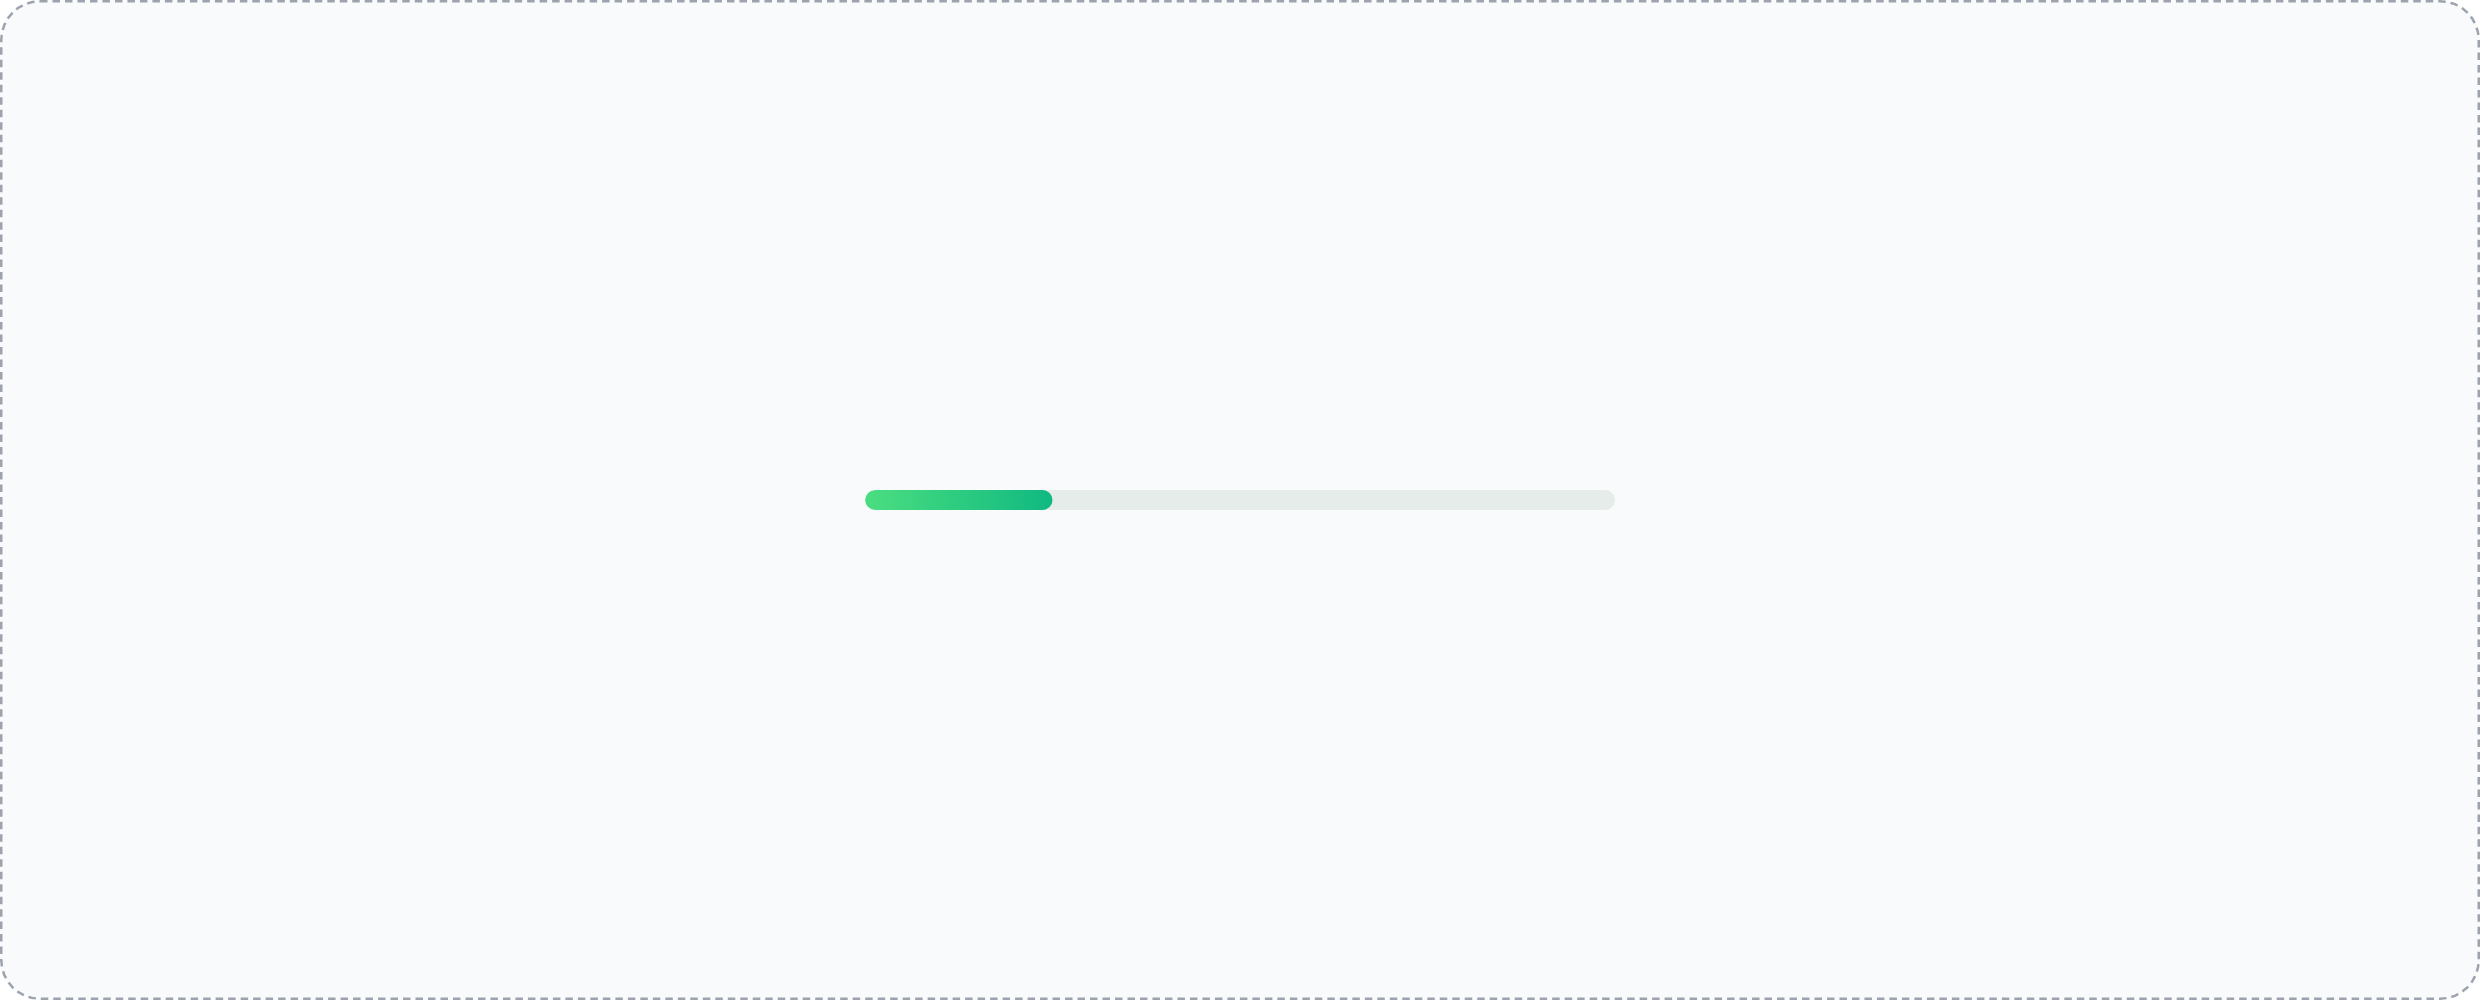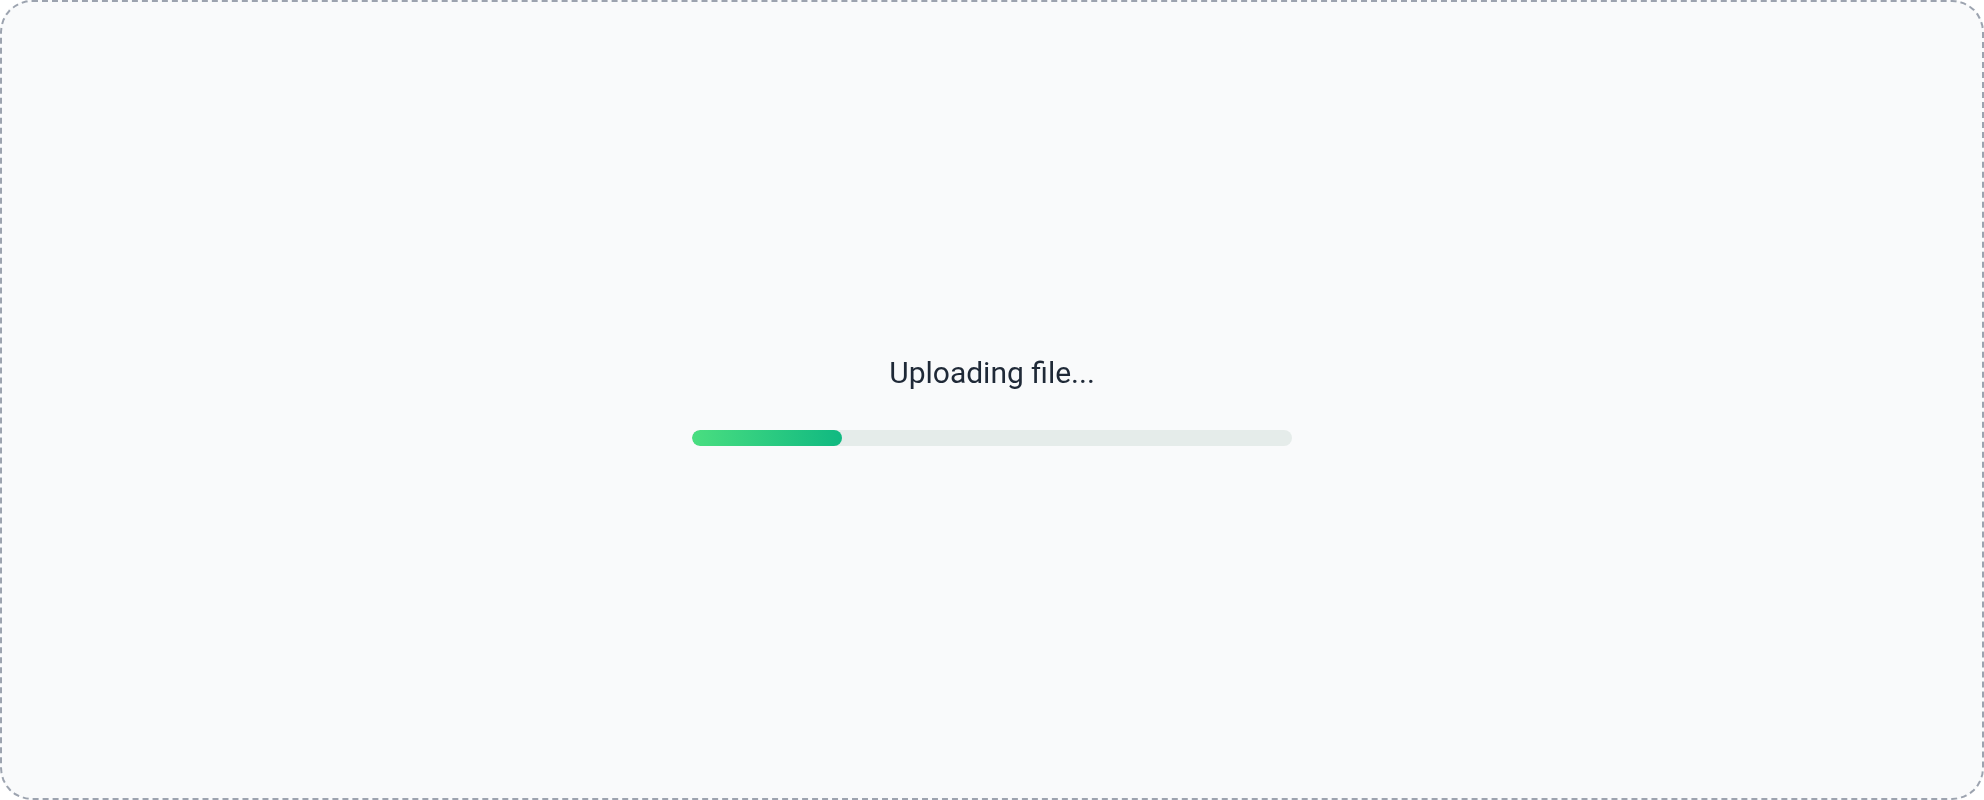--- a/index.html
+++ b/index.html
@@ -40,17 +40,16 @@
     .progress-fill {
       height: 100%;
       background: linear-gradient(90deg, #4ade80 0%, #10b981 100%);
       border-radius: 999px;
     }
   </style>
 </head>
 <body>
 
 <div class="container">
-  <h2 class="upload-title">Uploading file...</h2>
   <div class="progress-track">
     <div class="progress-fill" style="width:25%"></div>
   </div>
 </div>
 
 </body></html>

